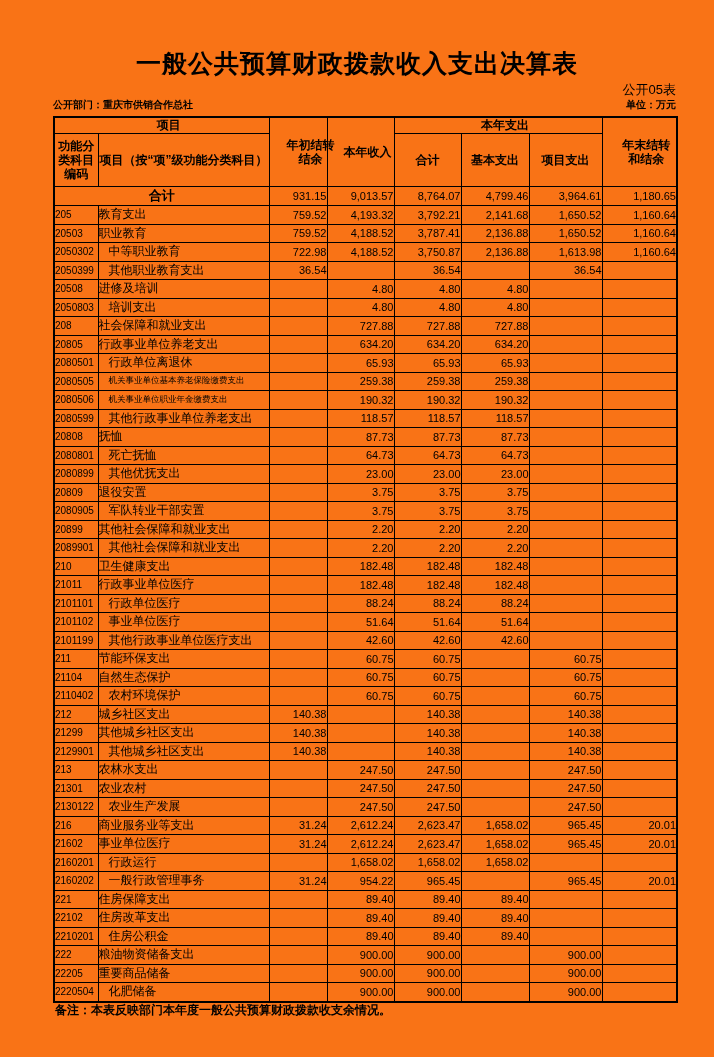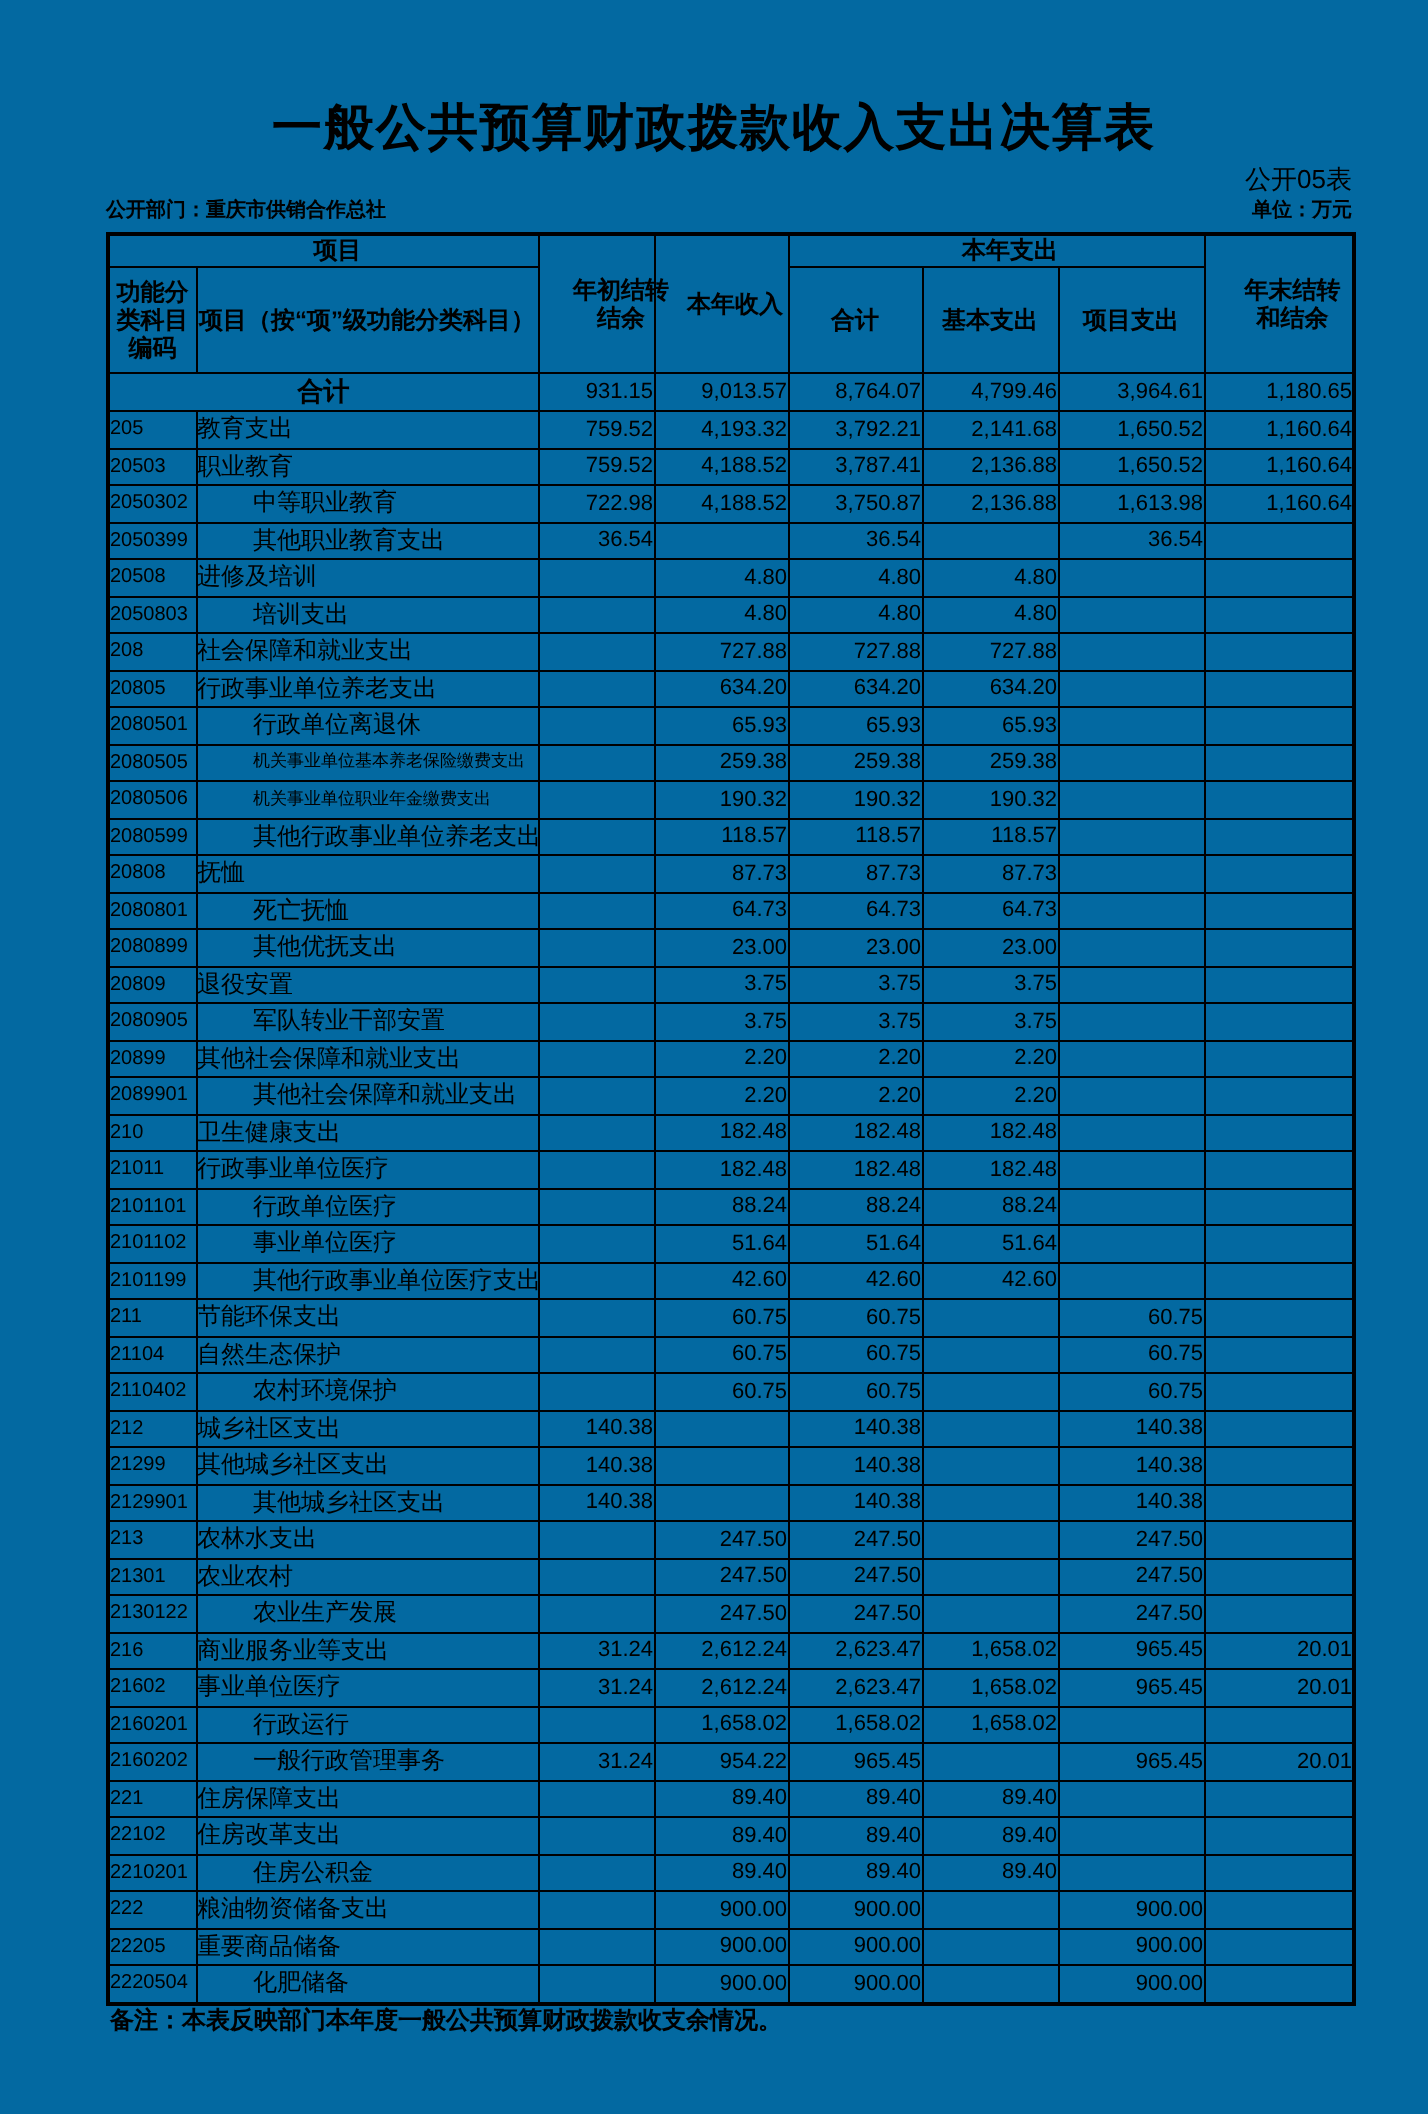--- a/index.html
+++ b/index.html
@@ -1,20 +1,20 @@
 <!DOCTYPE html>
 <html><head>
 <meta charset="utf-8">
 <style>
   html, body { margin: 0; padding: 0; background: #ffffff; }
   .page {
     position: relative;
     width: 714px;
     height: 1057px;
-    background: #0369a1;
+    background: #f97316;
     color: #000000;
     font-family: "Liberation Sans", sans-serif;
     overflow: hidden;
   }
   .title {
     position: absolute;
     top: 47px; left: 0; right: 0;
     text-align: center;
     font-size: 25px;
     font-weight: bold;
@@ -70,21 +70,21 @@
     text-align: left;
     font-size: 10px;
     padding-left: 2px;
     margin-left: 44px;
   }
   td.name {
     text-align: left;
     padding-left: 4px;
     font-size: 12px;
   }
-  td.name.indent { padding-left: 28px; }
+  td.name.indent { padding-left: 10px; }
   td.name.small  { font-size: 8.5px; }
   td.num {
     text-align: right;
     padding-right: 3px;
   }
   td.total-label {
     text-align: center;
     font-weight: bold;
     font-size: 13px;
   }

